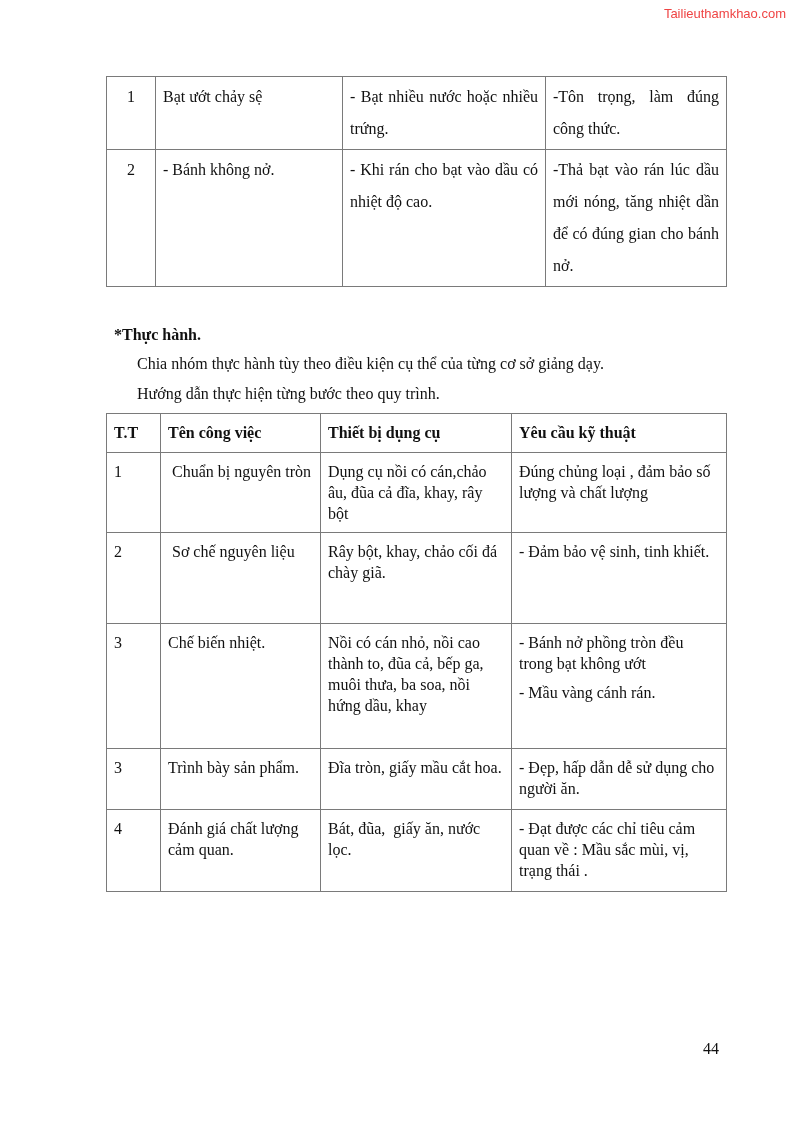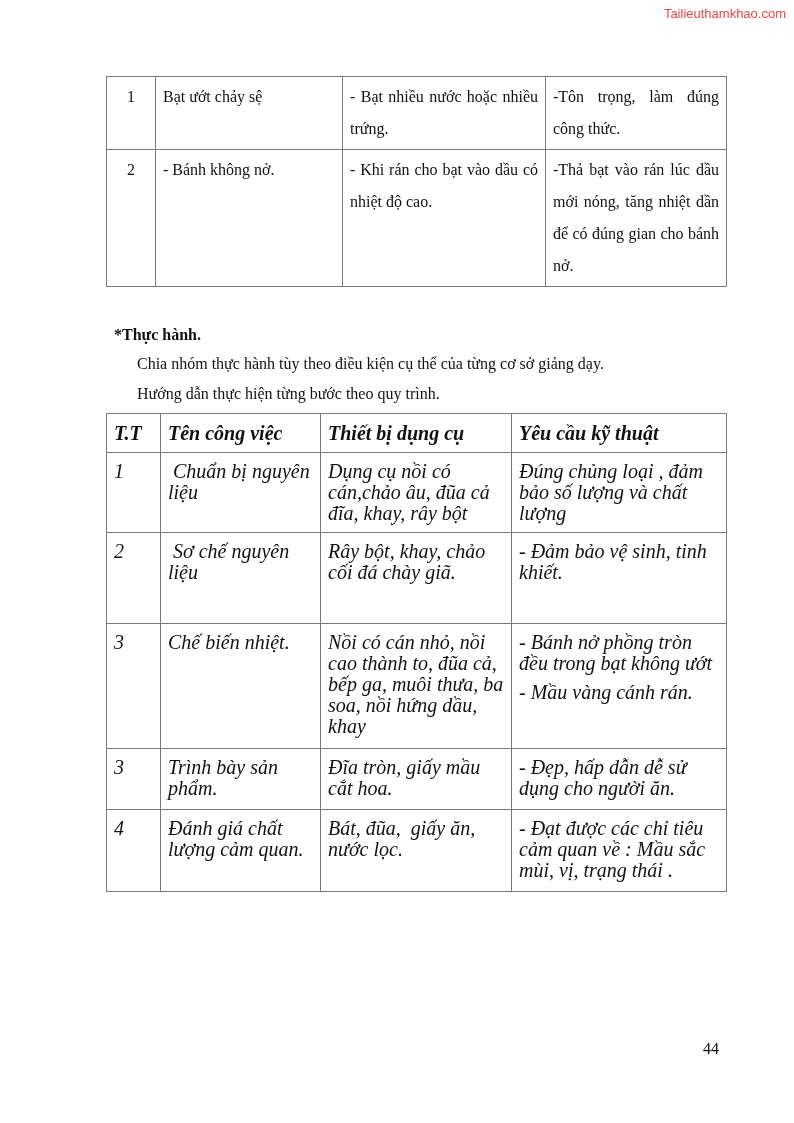--- a/index.html
+++ b/index.html
@@ -13,21 +13,21 @@
   #t1 th { height:36px; vertical-align:middle; text-align:center; font-weight:bold; padding:0 6px; }
   #t1 td { padding:4px 7px; line-height:32px; }
   #t1 td.num { text-align:center; }
   #t1 td.just { text-align:justify; text-align-last:left; }
   #t1 .r1 td { height:60px; }
   #t1 .r2 td { height:127px; }
   .heading { position:absolute; left:114px; top:326px; font-size:16px; font-weight:bold; }
   .para { position:absolute; left:137px; font-size:16px; }
   #p1 { top:355px; }
   #p2 { top:385px; }
-  #t2 { top:413px; font-size:20px;font-style:italic; }
+  #t2 { top:413px; font-size:16px; }
   #t2 th { height:38px; vertical-align:middle; text-align:left; font-weight:bold; padding:0 7px; }
   #t2 td { padding:8px 7px 0 7px; line-height:21px; }
   #t2 .a td { height:71px; }
   #t2 .b td { height:82px; }
   #t2 .c td { height:116px; }
   #t2 .d td { height:52px; }
   #t2 .e td { height:73px; }
   .req-line { display:block; margin-bottom:8px; }
   .pagenum { position:absolute; left:703px; top:1040px; font-size:16px; }
 </style>
@@ -72,21 +72,21 @@
     </colgroup>
   <tbody>
       <tr>
     <th>T.T</th>
     <th>Tên công việc</th>
     <th>Thiết bị dụng cụ</th>
     <th>Yêu cầu kỹ thuật</th>
   </tr>
   <tr class="a">
     <td>1</td>
-    <td style="white-space:pre-wrap"> Chuẩn bị nguyên liệu</td>
+    <td style="white-space:pre-wrap"> Chuẩn bị nguyên tròn</td>
     <td>Dụng cụ nồi có cán,chảo âu, đũa cả đĩa, khay, rây bột</td>
     <td>
           <span class="req-line">Đúng chủng loại , đảm bảo số lượng và chất lượng</span>
         </td>
   </tr>
   <tr class="b">
     <td>2</td>
     <td style="white-space:pre-wrap"> Sơ chế nguyên liệu</td>
     <td>Rây bột, khay, chảo cối đá chày giã.</td>
     <td>

